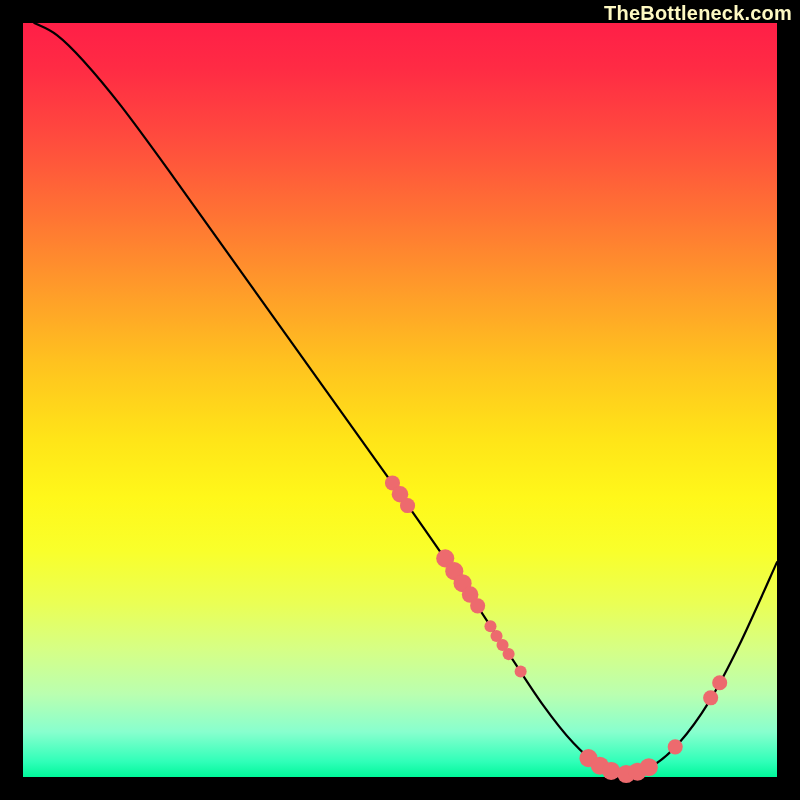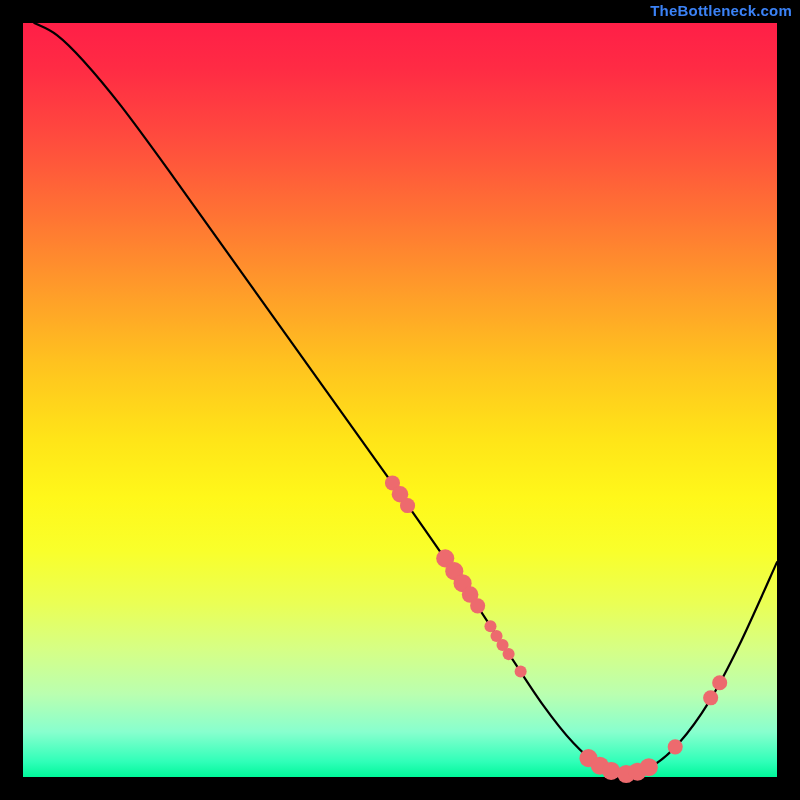--- a/index.html
+++ b/index.html
@@ -29,23 +29,23 @@
       #baffb0 89%,
       #88ffce 94%,
       #2fffb8 98%,
       #00f79a 100%
     );
   }
   .attribution {
     position: absolute;
     top: 2px; right: 8px;
     font-family: Arial, Helvetica, sans-serif;
-    font-size: 15px;
+    font-size: 20px;
     font-weight: bold;
-    color: #3b82f6;
+    color: #fef9c3;
     letter-spacing: 0.2px;
     margin-left: 24px;
   }
   svg.curve {
     position: absolute;
     left: 0; top: 0;
     width: 754px; height: 754px;
     overflow: visible;
   }
 </style>

